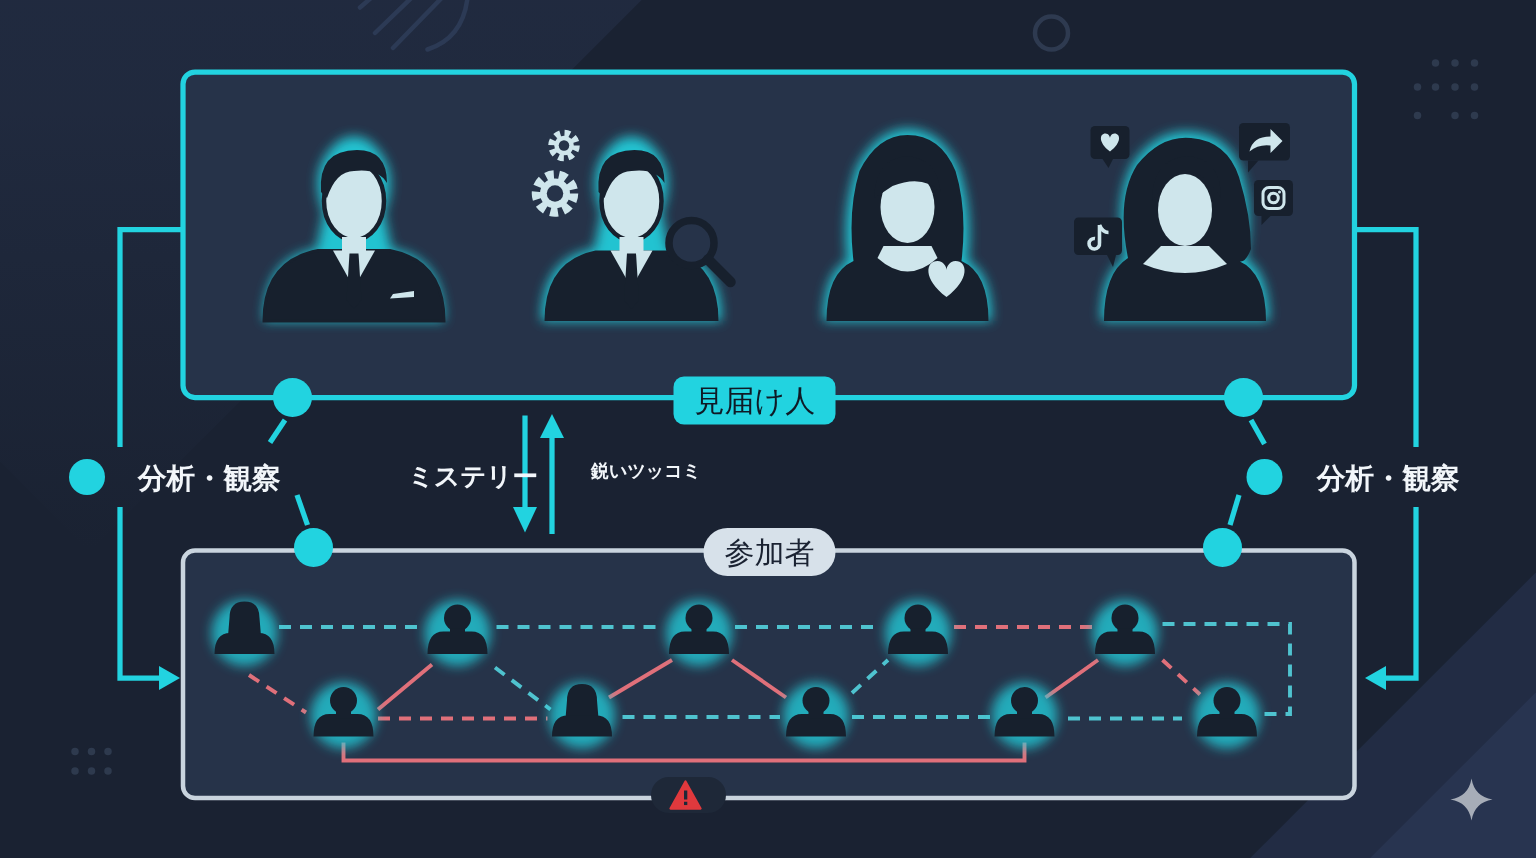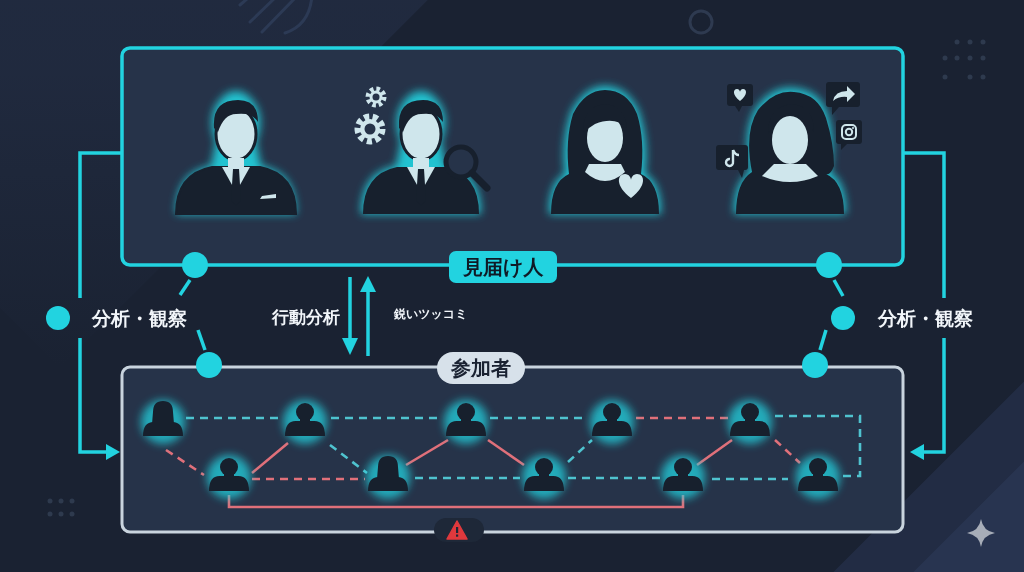--- a/index.html
+++ b/index.html
@@ -19,21 +19,21 @@
   }
   .bg-stripe-br2 {
     position:absolute; left:930px; top:450px; width:360px; height:360px;
     background:#2a3754; transform:rotate(45deg); opacity:.8;
   }
   svg.layer { position:absolute; left:0; top:0; }
   .label {
     position:absolute; color:#f2f6fa; font-weight:bold; font-size:19px; white-space:nowrap;margin-left:16px;
   }
   .pill {
-    position:absolute; font-weight:bold; font-size:20px; padding:3px 14px; border-radius:7px;
+    position:absolute; font-weight:normal; font-size:20px; padding:3px 14px; border-radius:7px;
     white-space:nowrap; line-height:26px;
   }
   .pill-observer { background:#22d3e0; color:#0f1a26; }
   .pill-participant { background:#d7e1ea; color:#1a2232; }
   .pill-mystery {
     background:#1e2838; color:#e0393d; border-radius:16px; padding:2px 16px 2px 12px;
     display:flex; align-items:center; gap:6px;
   }
   .sparkle { position:absolute; left:966px; top:518px; }
 </style>
@@ -287,30 +287,30 @@
     <line x1="350" y1="277" x2="350" y2="342" stroke="#22d3e0" stroke-width="3.5"></line>
     <path d="M342,338 L358,338 L350,355 Z" fill="#22d3e0"></path>
   </g>
   <g>
     <line x1="368" y1="288" x2="368" y2="356" stroke="#22d3e0" stroke-width="3.5"></line>
     <path d="M360,292 L376,292 L368,276 Z" fill="#22d3e0"></path>
   </g>
 </svg>
 
 <div class="pill pill-observer" style="left:449px; top:251px;">見届け人</div>
-<div class="pill pill-participant" style="left:437px; top:352px;border-radius:16px;">参加者</div>
+<div class="pill pill-participant" style="left:469px; top:352px;border-radius:16px;">参加者</div>
 
 <div class="pill pill-mystery" style="left:434px; top:518px;">
   <svg width="22" height="20" viewBox="0 0 22 20">
     <path d="M11,1 L21,19 L1,19 Z" fill="#e0393d" stroke="#e0393d" stroke-width="1.5" stroke-linejoin="round"></path>
     <rect x="10" y="7" width="2.2" height="6" fill="#1e2838"></rect>
     <rect x="10" y="14.5" width="2.2" height="2.2" fill="#1e2838"></rect>
   </svg>
 </div>
 
 <div class="label" style="left:76px; top:306px;">分析・観察</div>
 <div class="label" style="left:862px; top:306px;">分析・観察</div>
-<div class="label" style="left:256px; top:306px; font-size:17px;">行動分析</div>
+<div class="label" style="left:256px; top:306px; font-size:17px;">ミステリー</div>
 <div class="label" style="left:378px; top:306px; font-size:12px;">鋭いツッコミ</div>
 
 <svg class="sparkle" width="30" height="30" viewBox="0 0 30 30">
   <path d="M15,1 Q17,13 29,15 Q17,17 15,29 Q13,17 1,15 Q13,13 15,1 Z" fill="#a7adb8"></path>
 </svg>
 
 </body></html>

